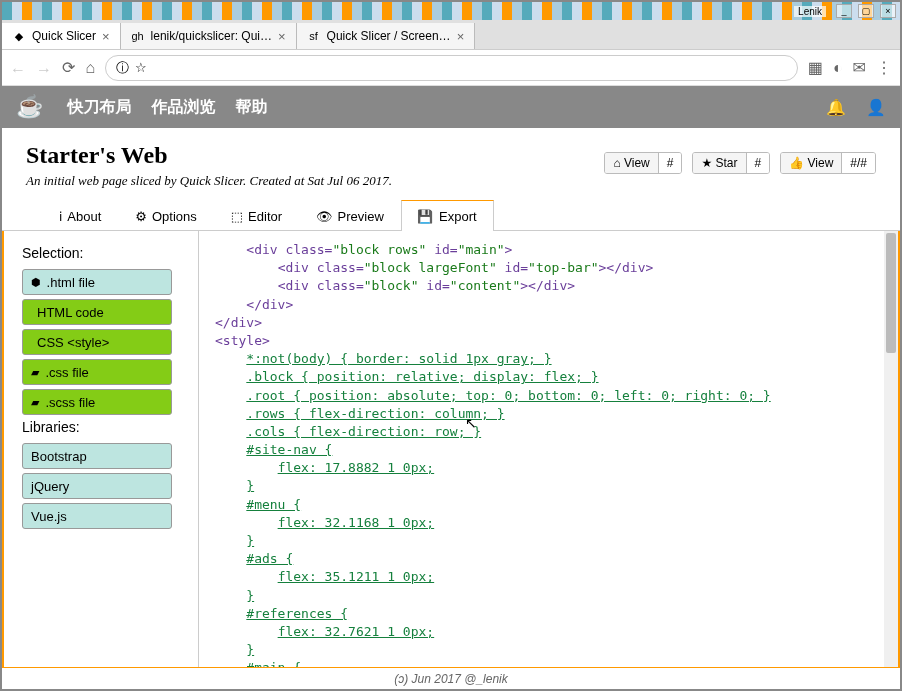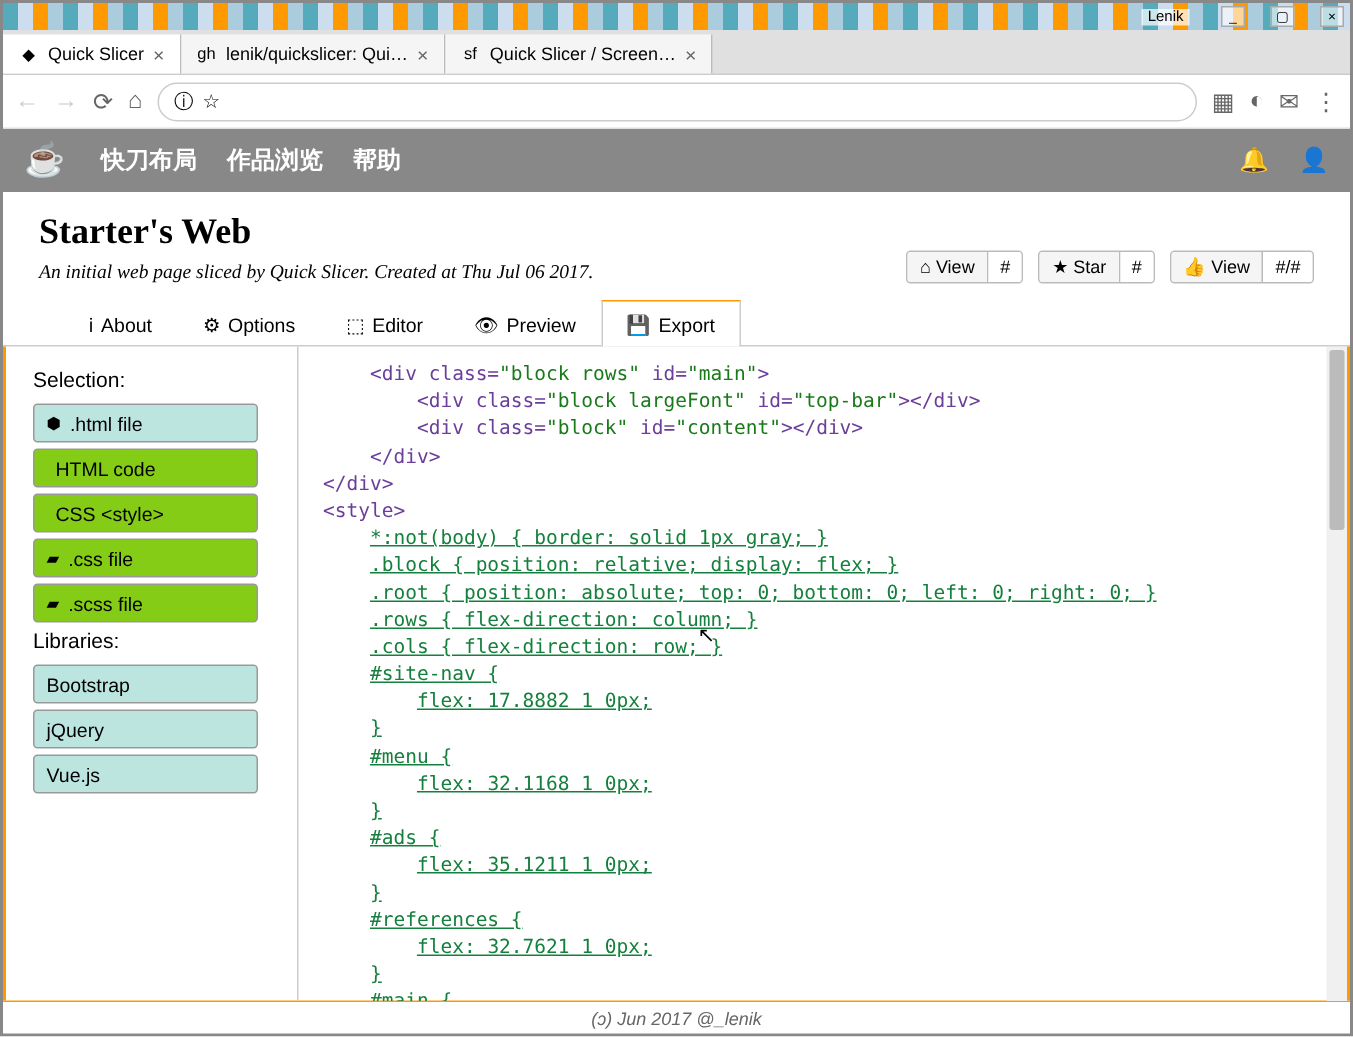--- a/index.html
+++ b/index.html
@@ -1,36 +1,36 @@
 <!DOCTYPE html>
 <html><head>
 <meta charset="utf-8">
 <style>
 * { box-sizing: border-box; margin: 0; padding: 0; }
 body { font-family: Arial, sans-serif; font-size: 13px; background: #fff; }
 .window { width: 902px; height: 691px; display: flex; flex-direction: column; border: 2px solid #888; position: relative; overflow: hidden; }
-.titlebar { height: 18px; background: repeating-linear-gradient(90deg, #5ab 0 10px, #cde 10px 20px, #f90 20px 30px, #acd 30px 40px); display: flex; justify-content: flex-end; align-items: center; padding: 0 4px; gap: 17px; }
+.titlebar { height: 18px; background: repeating-linear-gradient(90deg, #5ab 0 10px, #cde 10px 20px, #f90 20px 30px, #acd 30px 40px); display: flex; justify-content: flex-end; align-items: center; padding: 0 4px; gap: 6px; }
 .tb-label { background: rgba(255,255,255,0.7); font-size: 10px; padding: 0 4px; margin-right: 4px; }
 .tb-btn { width: 16px; height: 14px; background: rgba(255,255,255,0.6); border: 1px solid #aaa; font-size: 9px; text-align: center; line-height: 12px; cursor: pointer; }
 .tabs-bar { height: 30px; background: #e0e0e0; display: flex; align-items: flex-end; border-bottom: 1px solid #ccc; }
 .browser-tab { height: 26px; padding: 4px 10px; display: flex; align-items: center; gap: 6px; font-size: 12px; border-right: 1px solid #bbb; background: #f5f5f5; cursor: pointer; }
 .browser-tab.active { background: #fff; }
 .tab-icon { width: 14px; height: 14px; display: inline-flex; align-items: center; justify-content: center; font-size: 11px; }
 .tab-close { font-size: 13px; color: #666; }
 .toolbar { height: 36px; display: flex; align-items: center; padding: 0 8px; gap: 10px; border-bottom: 1px solid #ddd; }
 .tb-icon { font-size: 16px; color: #666; cursor: pointer; }
 .tb-icon.disabled { color: #ccc; }
 .url-bar { flex: 1; height: 26px; border: 1px solid #ccc; border-radius: 13px; display: flex; align-items: center; padding: 0 10px; gap: 6px; }
 .url-text { flex: 1; font-size: 13px; color: #333; }
 .app-nav { height: 42px; background: #888; display: flex; align-items: center; padding: 0 14px; gap: 20px; color: #fff; font-size: 16px; }
 .nav-logo { font-size: 22px; margin-right: 4px; }
 .nav-link { font-weight: bold; cursor: pointer; }
 .nav-spacer { flex: 1; }
 .nav-icon { font-size: 16px; cursor: pointer; }
-.header-area { padding: 14px 24px 10px; display: flex; justify-content: space-between; align-items: flex-end; }
+.header-area { padding: 14px 24px 10px; display: flex; justify-content: space-between; align-items: flex-start; }
 .page-title { font-family: Georgia, serif; font-size: 24px; font-weight: bold; margin-bottom: 4px; }
 .page-sub { font-family: Georgia, serif; font-style: italic; font-size: 13px; }
 .badges { display: flex; gap: 10px; margin-top: 10px; }
 .badge-group { display: flex; border: 1px solid #bbb; border-radius: 3px; overflow: hidden; height: 22px; }
 .badge-btn { background: #f5f5f5; padding: 2px 8px; font-size: 12px; display: flex; align-items: center; gap: 3px; cursor: pointer; border-right: 1px solid #bbb; }
 .badge-count { padding: 2px 8px; font-size: 12px; background: #fff; display: flex; align-items: center; }
 .tab-row { display: flex; border-bottom: 1px solid #ccc; padding-left: 40px; }
 .app-tab { padding: 6px 16px; font-size: 13px; display: flex; align-items: center; gap: 5px; cursor: pointer; border: 1px solid transparent; border-bottom: none; position: relative; top: 1px; }
 .app-tab.active { border-color: #f90 #ccc #fff; background: #fff; }
 .content-row { flex: 1; display: flex; overflow: hidden; border-left: 2px solid #f90; border-right: 2px solid #f90; }
@@ -98,21 +98,21 @@
     <span class="nav-link">作品浏览</span>
     <span class="nav-link">帮助</span>
     <span class="nav-spacer"></span>
     <span class="nav-icon">🔔</span>
     <span class="nav-icon">👤</span>
   </div>
 
   <div class="header-area">
     <div>
       <div class="page-title">Starter's Web</div>
-      <div class="page-sub">An initial web page sliced by Quick Slicer. Created at Thu Jul 06 2017.</div>
+      <div class="page-sub">An initial web page sliced by Quick Slicer. Created at Sat Jul 06 2017.</div>
     </div>
     <div class="badges" id="badges">
         <div class="badge-group">
           <span class="badge-btn">⌂ View</span>
           <span class="badge-count">#</span>
         </div>
         <div class="badge-group">
           <span class="badge-btn">★ Star</span>
           <span class="badge-count">#</span>
         </div>

